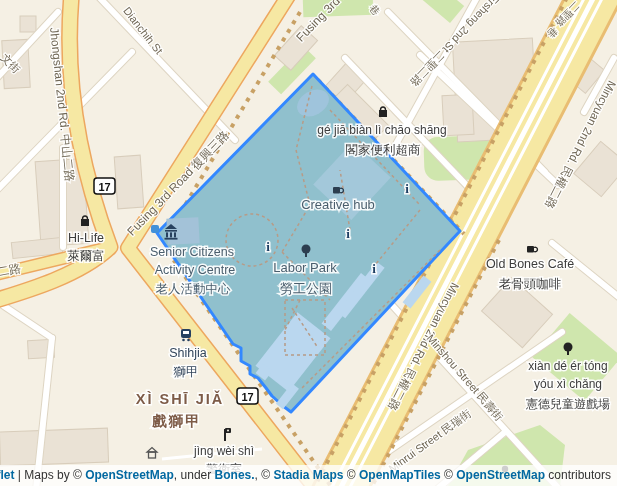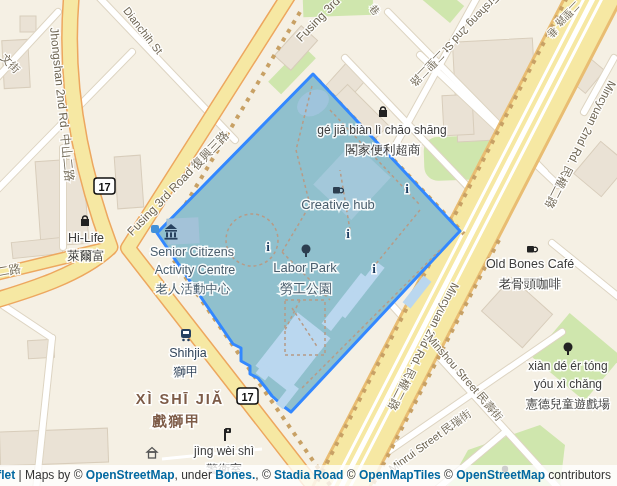--- a/index.html
+++ b/index.html
@@ -262,14 +262,14 @@
     <text class="lbl poi" x="224" y="455" font-size="12" text-anchor="middle">jìng wèi shì</text>
     <text class="lbl poi" x="224" y="473" font-size="12" text-anchor="middle">警衛室</text>
     <text class="lbl poi" x="530" y="268" font-size="12.5" text-anchor="middle">Old Bones Café</text>
     <text class="lbl poi" x="530" y="288" font-size="12.5" text-anchor="middle">老骨頭咖啡</text>
     <text class="lbl poi" x="568" y="370" font-size="12" text-anchor="middle">xiàn dé ér tóng</text>
     <text class="lbl poi" x="568" y="388" font-size="12" text-anchor="middle">yóu xì chǎng</text>
     <text class="lbl poi" x="568" y="408" font-size="12" text-anchor="middle">憲德兒童遊戲場</text>
   </g>
 </svg>
 
-  <div id="attribution"><a>Leaflet</a><span> | Maps by © </span><a>OpenStreetMap</a><span>, under </span><a>Bones.</a><span>, © </span><a>Stadia Road</a><span> © </span><a>OpenMapTiles</a><span> © </span><a>OpenStreetMap</a><span> contributors</span></div>
+  <div id="attribution"><a>Leaflet</a><span> | Maps by © </span><a>OpenStreetMap</a><span>, under </span><a>Bones.</a><span>, © </span><a>Stadia Maps</a><span> © </span><a>OpenMapTiles</a><span> © </span><a>OpenStreetMap</a><span> contributors</span></div>
 </div>
 
 </body></html>

